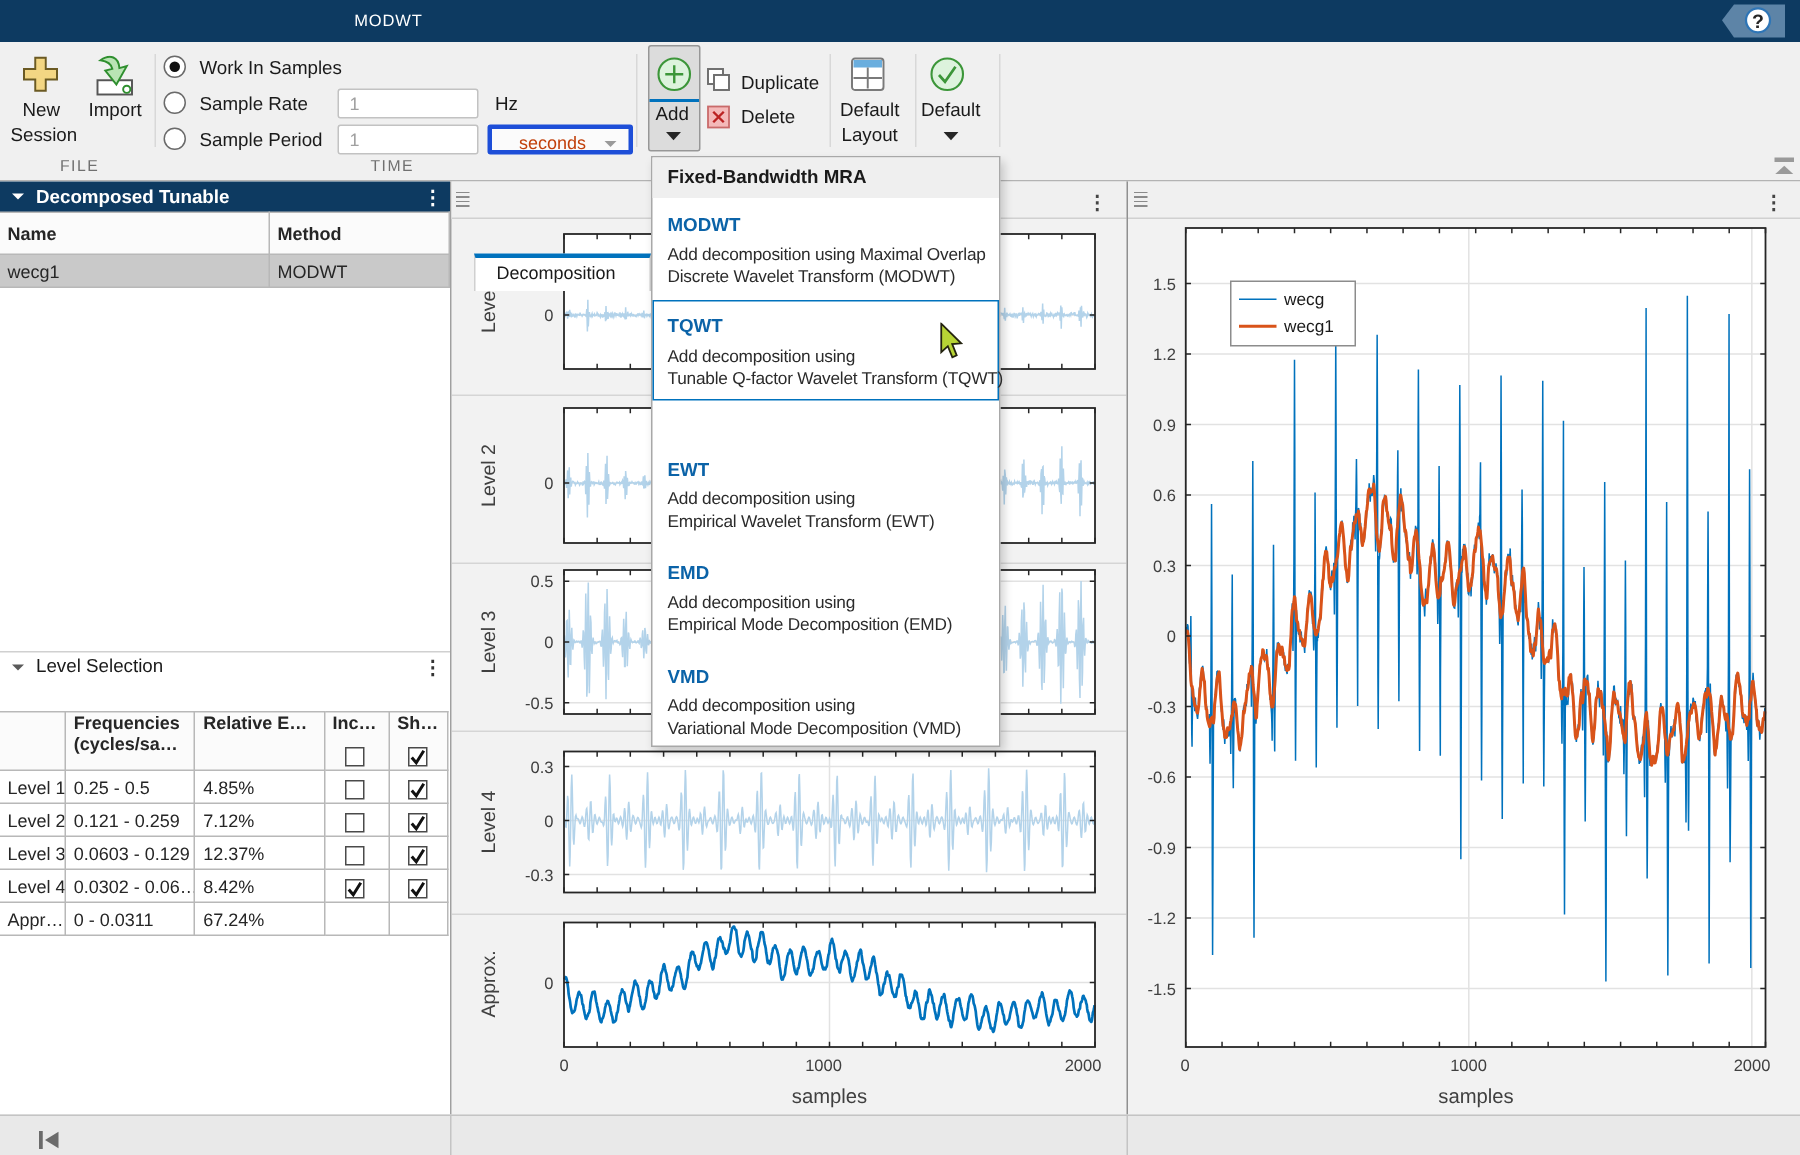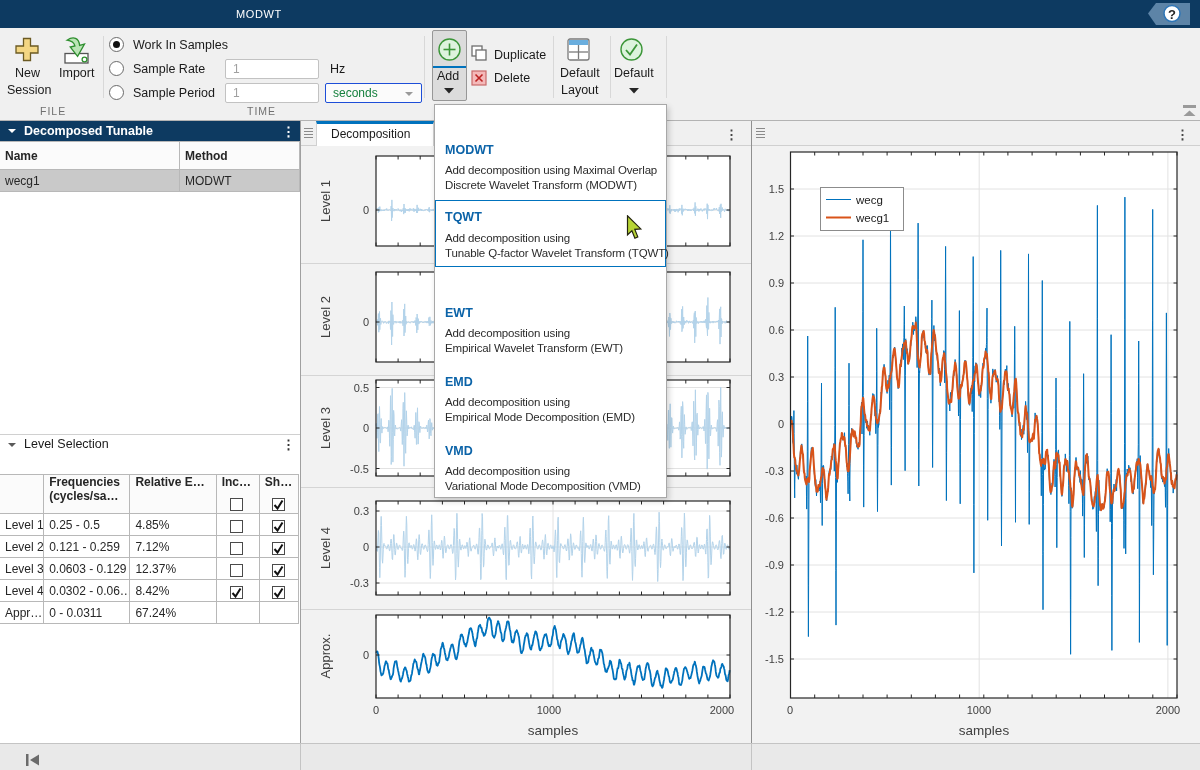--- a/index.html
+++ b/index.html
@@ -14,22 +14,22 @@
 
 
 #ribbon { left:0; top:28px; width:1200px; height:93px; background:#f0f0f0; border-bottom:1px solid #b3b3b3; }
 .vsep { position:absolute; width:1px; background:#d8d8d8; }
 .seclabel { position:absolute; font-size:10.5px; color:#707070; letter-spacing:1px; }
 .riblabel { position:absolute; font-size:12.5px; color:#1a1a1a; }
 .radio { position:absolute; width:15px; height:15px; border:1px solid #6a6a6a; border-radius:50%; background:#fff; }
 .radio.sel::after { content:""; position:absolute; left:3px; top:3px; width:7px; height:7px; background:#111; border-radius:50%; }
 .tfield { position:absolute; width:94px; height:20px; background:#fff; border:1px solid #c2c2c2; border-radius:2px;
   font-size:12px; color:#a0a0a0; line-height:18px; padding-left:7px; }
-.combo { position:absolute; width:97px; height:20px; background:#fbfbfb; border:1px solid #1d4ed8; border-radius:2px;
-  font-size:12px; color:#15803d; line-height:18px; padding-left:7px; }
+.combo { position:absolute; width:97px; height:20px; background:#fbfbfb; border:3px solid #1d4ed8; border-radius:2px;
+  font-size:12px; color:#c2410c; line-height:18px; padding-left:18px; }
 .combo::after { content:""; position:absolute; right:8px; top:8px; border:4px solid transparent; border-top-color:#9a9a9a; }
 #addbtn { left:432px; top:30px; width:35px; height:71px; background:#dcdcdc; border:1px solid #979797; border-radius:2px; }
 
 
 #menu { left:434px; top:104px; width:233px; height:394px; background:#fff; border:1px solid #a8a8a8;
   box-shadow:2px 3px 6px rgba(0,0,0,0.18); z-index:30; }
 .mhead { position:absolute; left:0; width:231px; height:27px; background:#efefef; font-weight:bold; font-size:12.5px;
   color:#1a1a1a; line-height:27px; padding-left:10px; }
 .mtitle { position:absolute; left:10px; font-size:12.5px; font-weight:bold; color:#0b63a8; }
 .mdesc { position:absolute; left:10px; font-size:11.5px; color:#2b2b2b; line-height:15px; white-space:nowrap; letter-spacing:-0.15px; }
@@ -571,38 +571,39 @@
             <td></td>
           </tr>
     </tbody>
       </table>
   </div>
 
   <div id="chkgroup"></div>
 
   <div class="paneltabbar" style="left:301px;width:450px"></div>
   <div class="grip" style="left:304px;top:128px"></div>
-  <div class="ptab" style="left:316px;width:118px;border-top:3px solid #0072bd;line-height:21px;color:#1a1a1a;">
+  <div class="ptab" style="left:316px;width:118px;border-top:3px solid #0072bd;line-height:21px;color:#1a1a1a;margin-top:48px;">
     <span style="padding-left:14px">Decomposition</span></div>
   <div class="dots" style="left:725px;top:127px;color:#444">⋮</div>
 
   <div class="abs" style="left:751px;top:121px;width:1px;height:622px;background:#909090"></div>
   <div class="paneltabbar" style="left:752px;width:448px"></div>
   <div class="grip" style="left:756px;top:128px"></div>
   <div class="dots" style="left:1176px;top:127px;color:#444">⋮</div>
 
   <div class="abs" id="statusbar"></div>
   <svg class="abs" style="left:25px;top:753px" width="16" height="14" xmlns="http://www.w3.org/2000/svg">
     <rect x="1" y="1" width="2.5" height="12" fill="#6b6b6b"></rect>
     <polygon points="5,7 14,1.5 14,12.5" fill="#6b6b6b"></polygon>
   </svg>
   <div class="abs" style="left:300px;top:743px;width:1px;height:27px;background:#c4c4c4"></div>
   <div class="abs" style="left:751px;top:743px;width:1px;height:27px;background:#c4c4c4"></div>
 
   <div class="abs" id="menu">
+    <div class="mhead" style="top:0">Fixed-Bandwidth MRA</div>
     <div class="mtitle" style="top:38px">MODWT</div>
     <div class="mdesc" style="top:58px">Add decomposition using Maximal Overlap<br>Discrete Wavelet Transform (MODWT)</div>
     <div id="tqwtbox"></div>
     <div class="mtitle" style="top:105px">TQWT</div>
     <div class="mdesc" style="top:126px">Add decomposition using<br>Tunable Q-factor Wavelet Transform (TQWT)</div>
     <div class="mtitle" style="top:201px">EWT</div>
     <div class="mdesc" style="top:221px">Add decomposition using<br>Empirical Wavelet Transform (EWT)</div>
     <div class="mtitle" style="top:270px">EMD</div>
     <div class="mdesc" style="top:290px">Add decomposition using<br>Empirical Mode Decomposition (EMD)</div>
     <div class="mtitle" style="top:339px">VMD</div>

